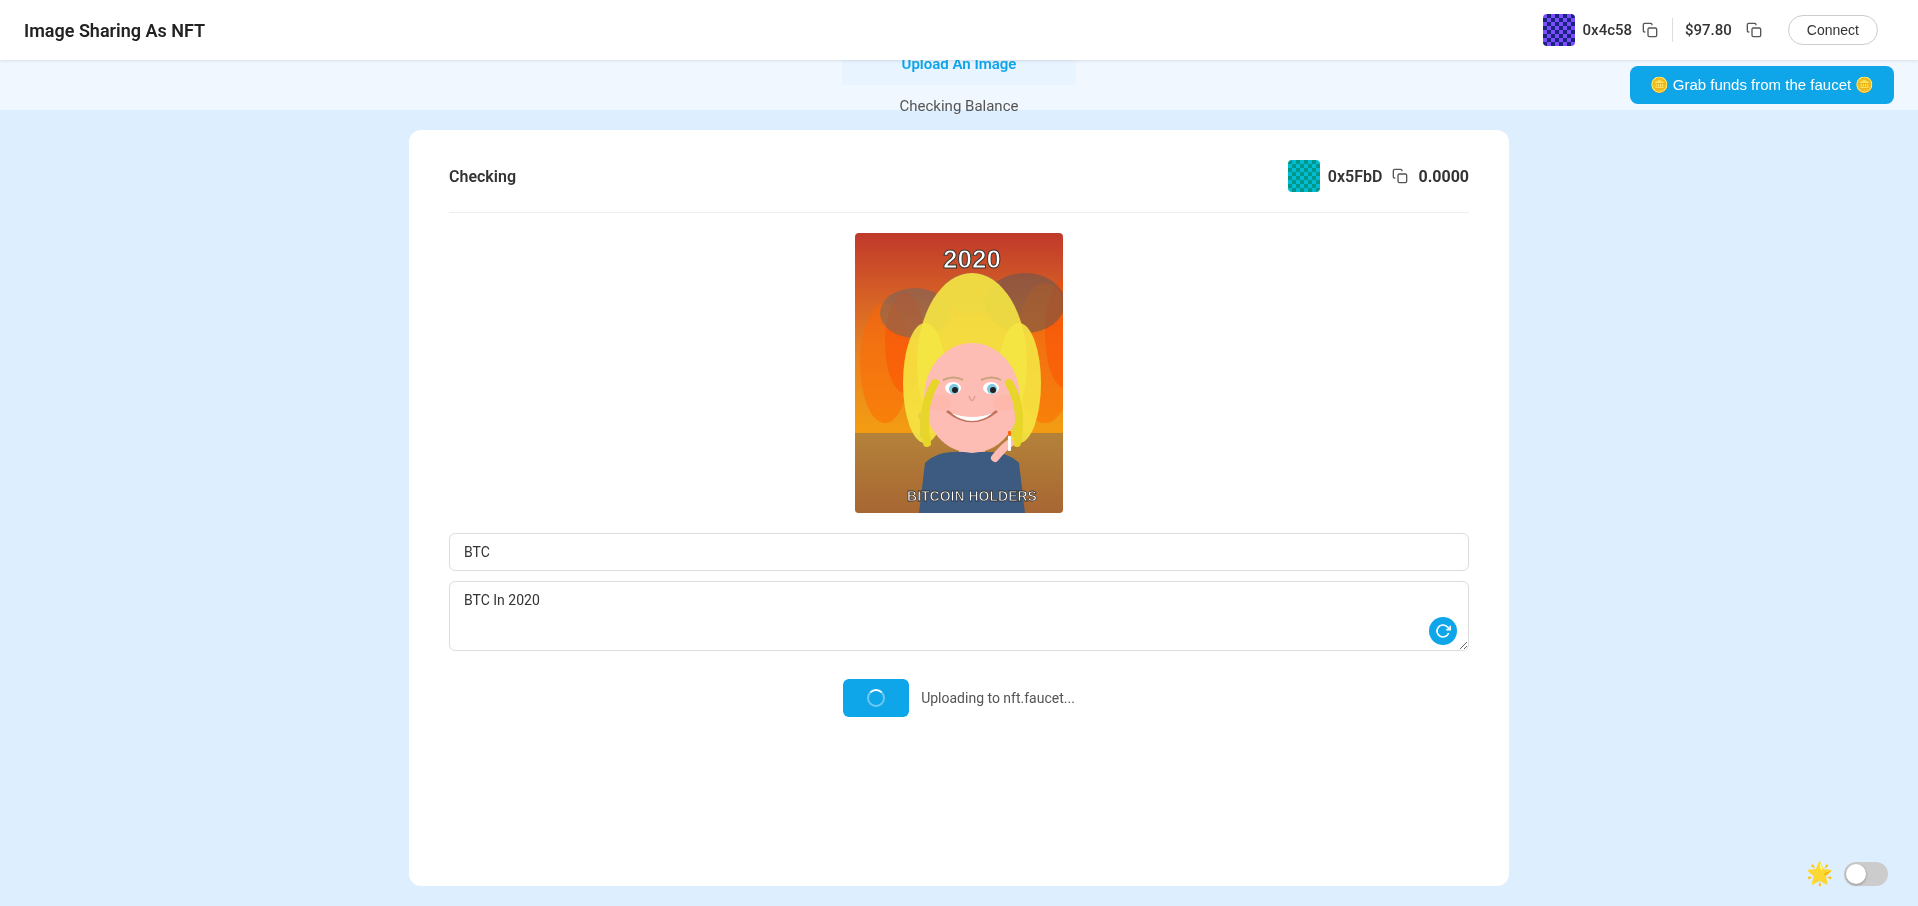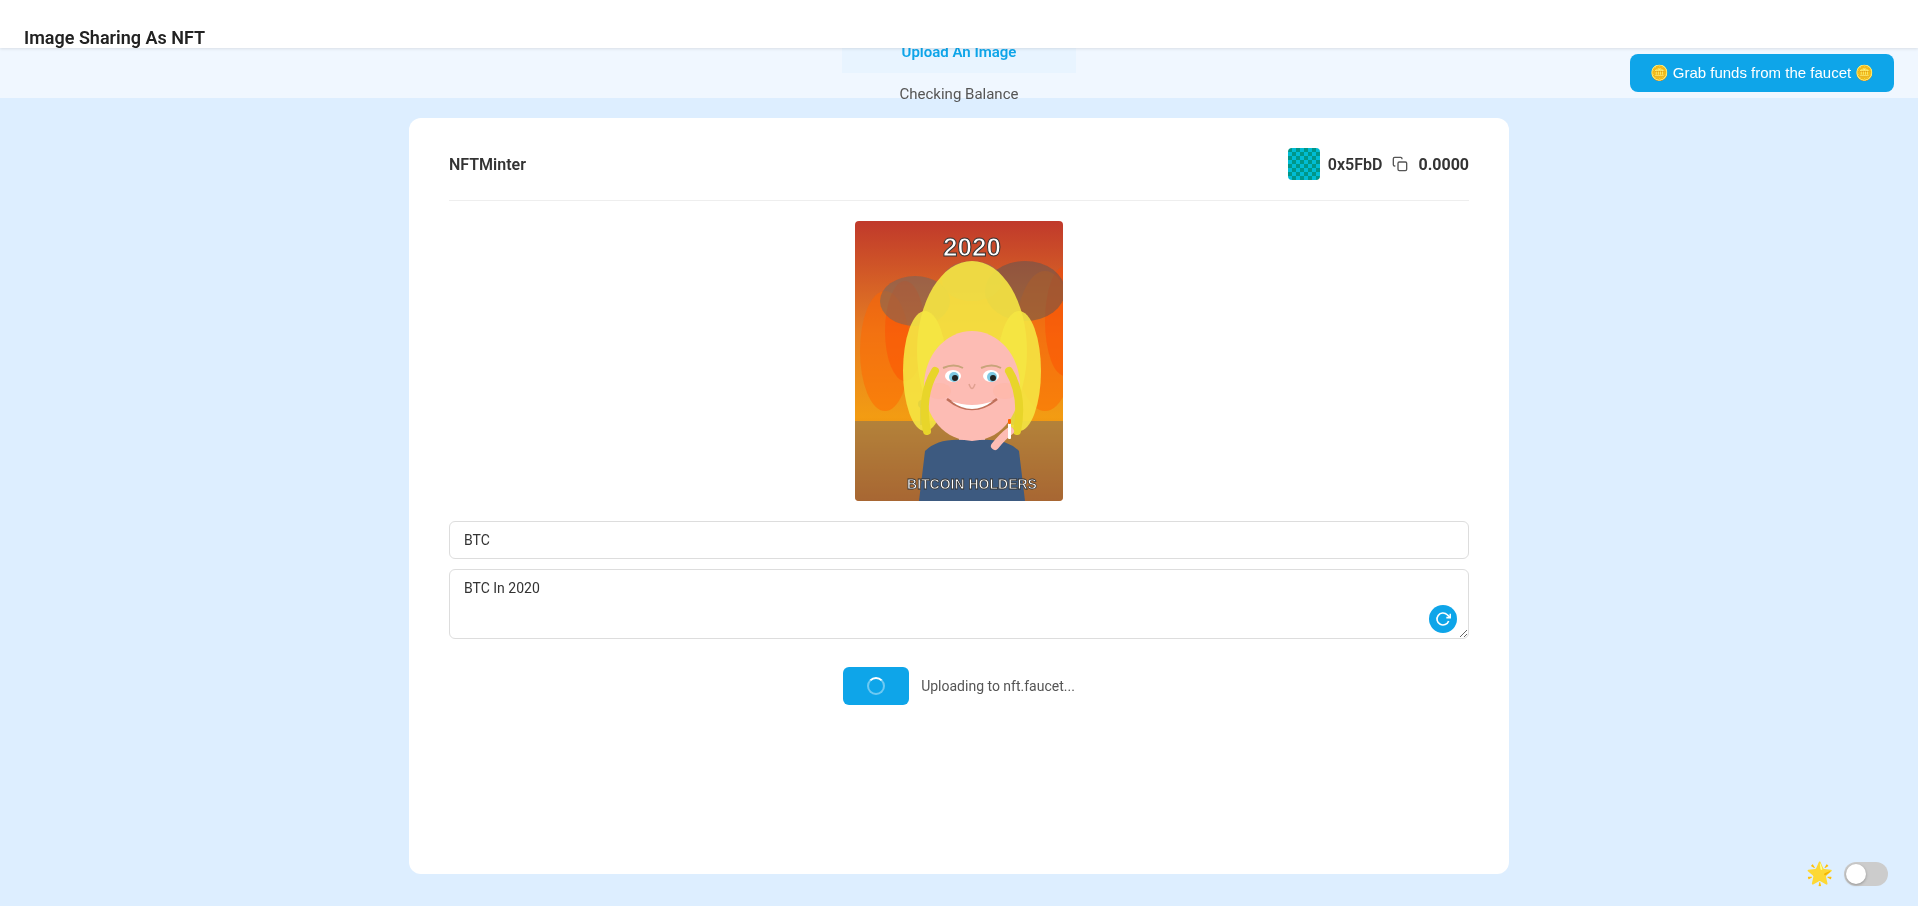--- a/index.html
+++ b/index.html
@@ -7,23 +7,23 @@
       font-family: -apple-system, BlinkMacSystemFont, 'Segoe UI', Roboto, sans-serif;
       background: #ddeeff;
       min-height: 906px;
       width: 1918px;
       overflow-x: hidden;
     }
 
     
     .header {
       background: #ffffff;
-      height: 48px;
-      display: flex;
-      align-items: flex-end;
+      height: 60px;
+      display: flex;
+      align-items: center;
       padding: 0 24px;
       box-shadow: 0 1px 3px rgba(0,0,0,0.1);
       position: relative;
       z-index: 10;
     }
     .header-title {
       font-size: 18px;
       font-weight: 600;
       color: #222;
       flex: 0 0 auto;
@@ -325,40 +325,59 @@
       background: #ddd;
       margin: 0 4px;
     }
   </style>
 </head>
 <body>
 
 <header class="header">
   <span class="header-title">Image Sharing As NFT</span>
   <div class="header-spacer"></div>
+  <div class="header-wallet">
+    <div class="wallet-avatar"></div>
+    <span class="wallet-address">0x4c58</span>
+    <div class="copy-icon">
+      <svg width="16" height="16" viewBox="0 0 24 24" fill="none" stroke="#555" stroke-width="2">
+        <rect x="9" y="9" width="13" height="13" rx="2" ry="2"></rect>
+        <path d="M5 15H4a2 2 0 0 1-2-2V4a2 2 0 0 1 2-2h9a2 2 0 0 1 2 2v1"></path>
+      </svg>
+    </div>
+    <div class="header-divider"></div>
+    <span class="wallet-balance">$97.80</span>
+    <div class="balance-copy-icon">
+      <svg width="16" height="16" viewBox="0 0 24 24" fill="none" stroke="#555" stroke-width="2">
+        <rect x="9" y="9" width="13" height="13" rx="2" ry="2"></rect>
+        <path d="M5 15H4a2 2 0 0 1-2-2V4a2 2 0 0 1 2-2h9a2 2 0 0 1 2 2v1"></path>
+      </svg>
+    </div>
+    <button class="connect-btn">Connect</button>
+  </div>
 </header>
 
 <nav class="nav-bar">
   <button class="nav-tab active">
     <span>Upload An Image</span>
   </button>
   <button class="nav-tab">
     <span>Checking Balance</span>
   </button>
   <button class="faucet-btn">
     <span>🪙 Grab funds from the faucet 🪙</span>
   </button>
 </nav>
 
 <main class="main">
   <div class="card">
 
     
     <div class="card-header">
-      <span class="card-title">NFTMinter</span>
+      <span class="card-title">Checking</span>
       <div class="contract-info">
         <div class="contract-avatar"></div>
         <span class="contract-address">0x5FbD</span>
         <div class="copy-icon">
           <svg width="16" height="16" viewBox="0 0 24 24" fill="none" stroke="#555" stroke-width="2">
             <rect x="9" y="9" width="13" height="13" rx="2" ry="2"></rect>
             <path d="M5 15H4a2 2 0 0 1-2-2V4a2 2 0 0 1 2-2h9a2 2 0 0 1 2 2v1"></path>
           </svg>
         </div>
         <span class="contract-balance">0.0000</span>

